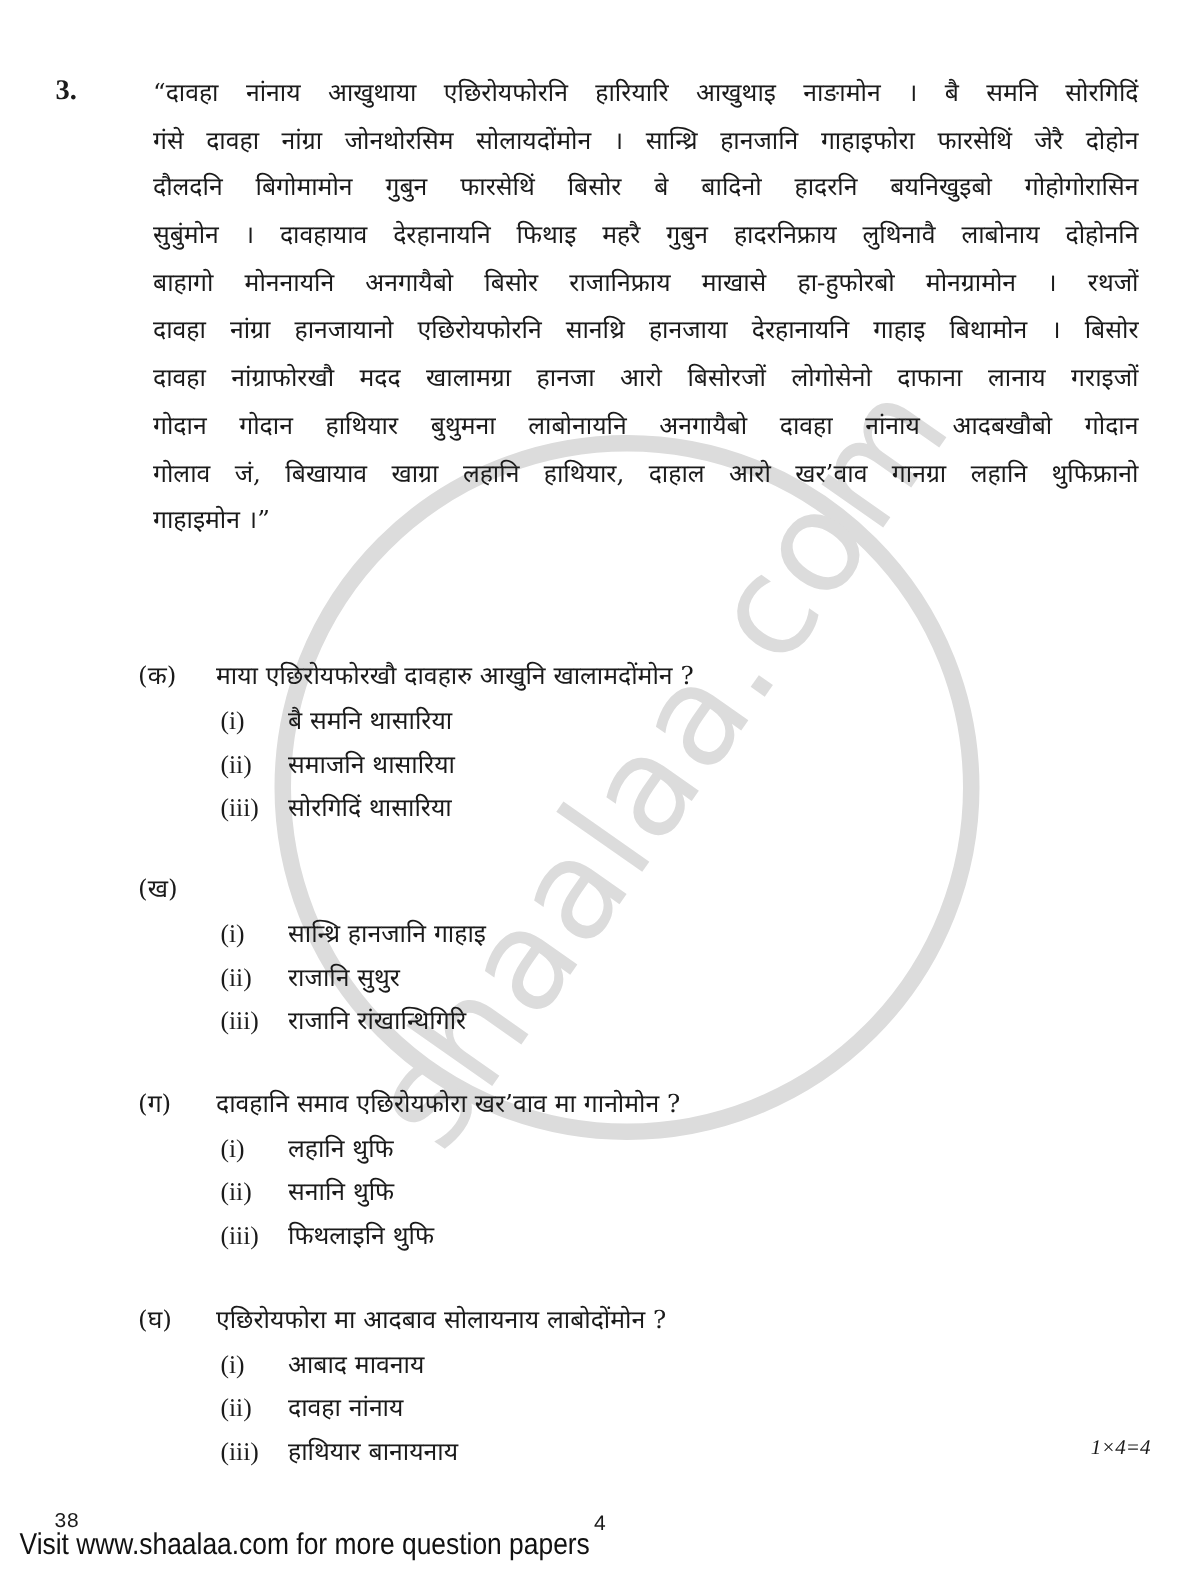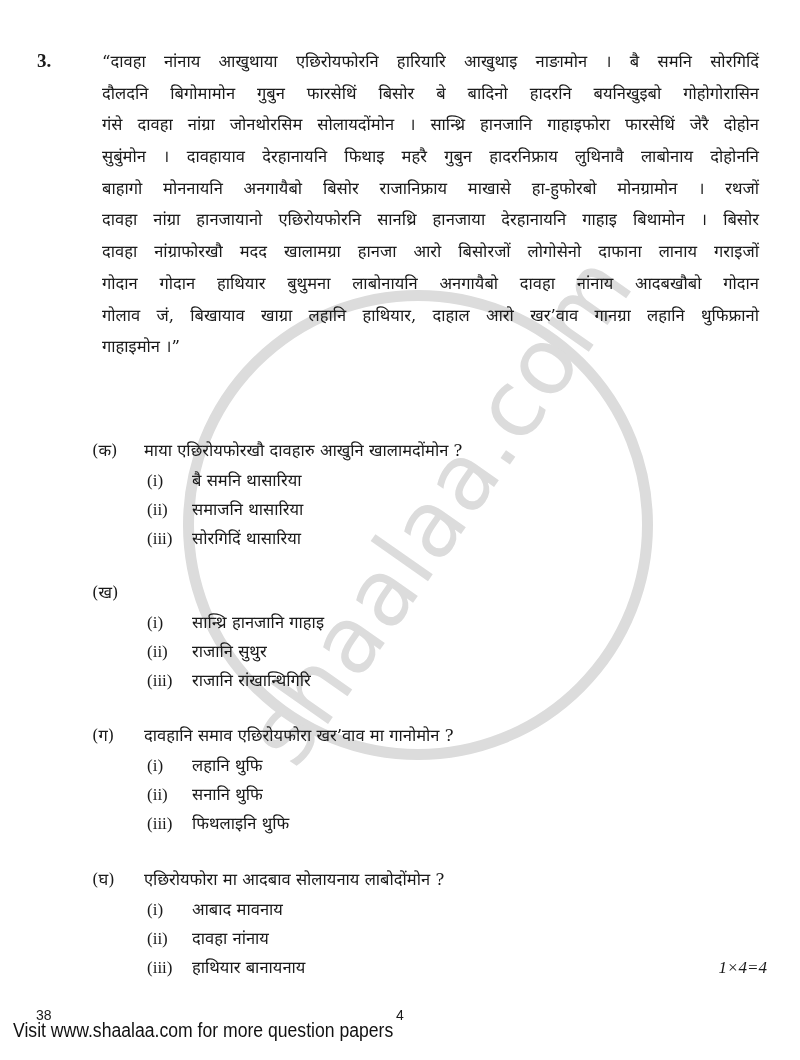--- a/index.html
+++ b/index.html
@@ -119,27 +119,27 @@
     }
     .option-text {
       white-space: nowrap;
     }
     .marks {
       position: absolute;
       right: 33px;
       top: 958px;
       font-family: "Liberation Serif", "DejaVu Serif", serif;
       font-style: italic;
-      font-size: 17px;
+      font-size: 14px;
     }
     .page-code {
       position: absolute;
       left: 36px;
       top: 1008px;
-      font-family: Liberation Sans, sans-serif;
+      font-family: Liberation Mono, monospace;
       font-size: 14px;
       line-height: 14px;
     }
     .page-num {
       position: absolute;
       left: 396px;
       top: 1008px;
       font-family: "Liberation Sans", "DejaVu Sans", sans-serif;
       font-size: 14px;
       line-height: 14px;
@@ -164,22 +164,22 @@
 
   <div class="watermark-circle"></div>
   <div class="watermark-text">shaalaa.com</div>
 
   <div class="content">
 
     <div class="q-number">3.</div>
 
     <div class="passage">
       <span class="passage-line">“दावहा नांनाय आखुथाया एछिरोयफोरनि हारियारि आखुथाइ नाङामोन । बै समनि सोरगिदिं</span>
+      <span class="passage-line">गंसे दावहा नांग्रा जोनथोरसिम सोलायदोंमोन । सान्थ्रि हानजानि गाहाइफोरा फारसेथिं जेरै दोहोन</span>
       <span class="passage-line">दौलदनि बिगोमामोन गुबुन फारसेथिं बिसोर बे बादिनो हादरनि बयनिखुइबो गोहोगोरासिन</span>
-      <span class="passage-line">गंसे दावहा नांग्रा जोनथोरसिम सोलायदोंमोन । सान्थ्रि हानजानि गाहाइफोरा फारसेथिं जेरै दोहोन</span>
       <span class="passage-line">सुबुंमोन । दावहायाव देरहानायनि फिथाइ महरै गुबुन हादरनिफ्राय लुथिनावै लाबोनाय दोहोननि</span>
       <span class="passage-line">बाहागो मोननायनि अनगायैबो बिसोर राजानिफ्राय माखासे हा-हुफोरबो मोनग्रामोन । रथजों</span>
       <span class="passage-line">दावहा नांग्रा हानजायानो एछिरोयफोरनि सानथ्रि हानजाया देरहानायनि गाहाइ बिथामोन । बिसोर</span>
       <span class="passage-line">दावहा नांग्राफोरखौ मदद खालामग्रा हानजा आरो बिसोरजों लोगोसेनो दाफाना लानाय गराइजों</span>
       <span class="passage-line">गोदान गोदान हाथियार बुथुमना लाबोनायनि अनगायैबो दावहा नांनाय आदबखौबो गोदान</span>
       <span class="passage-line">गोलाव जं, बिखायाव खाग्रा लहानि हाथियार, दाहाल आरो खर’वाव गानग्रा लहानि थुफिफ्रानो</span>
       <span class="passage-line last">गाहाइमोन ।”</span>
     </div>
 
     <div class="sub-q" style="top:436px;">

